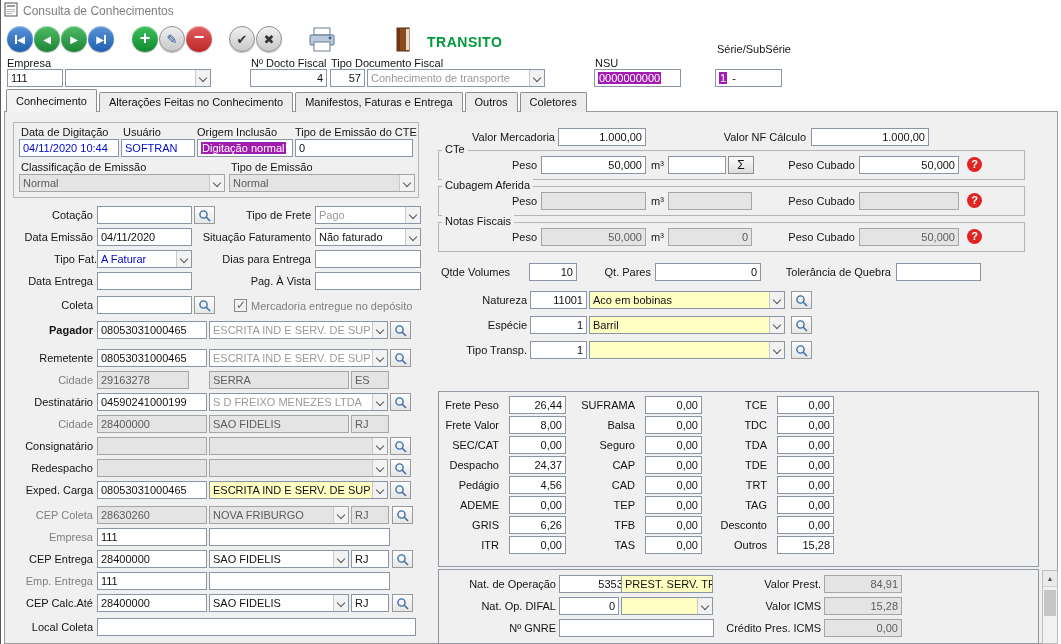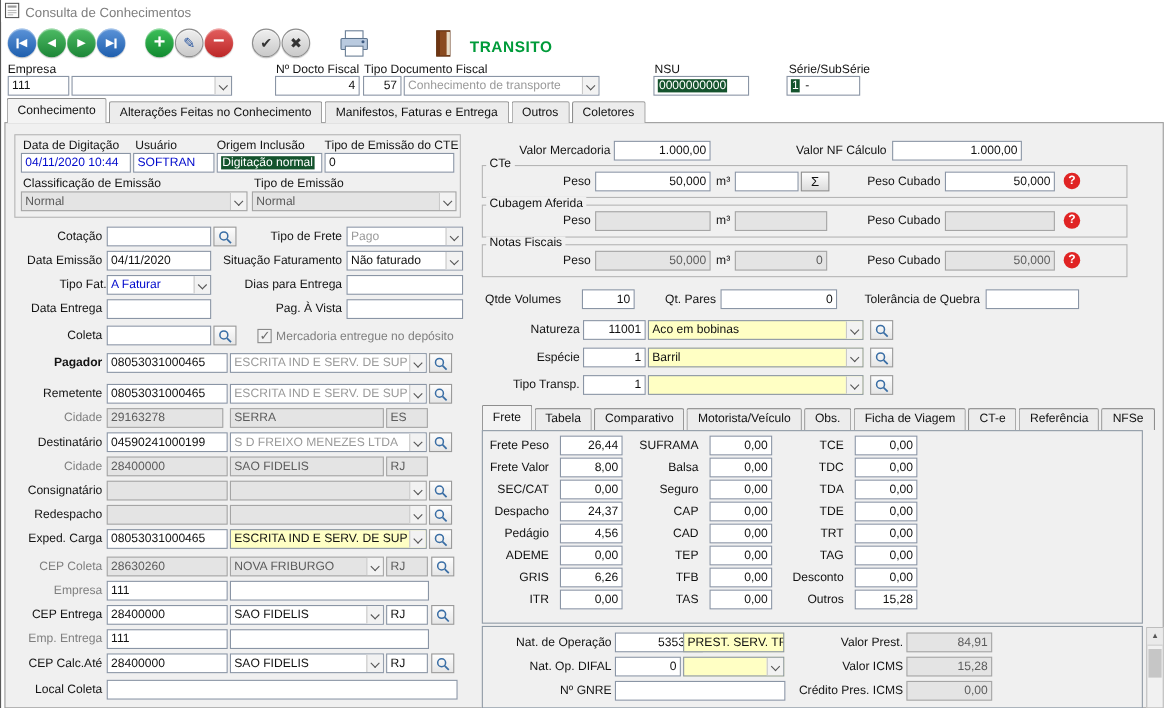--- a/index.html
+++ b/index.html
@@ -14,21 +14,21 @@
   .fld { position:absolute; height:18px; background:#fff; border:1px solid #8a95a5; padding:0 3px; line-height:16px; font-size:11px; white-space:nowrap; overflow:hidden; }
   .fld.num { text-align:right; }
   .fld.dis { background:#e4e4e4; color:#5c5c5c; border-color:#a5a5a5; }
   .fld.yellow { background:#ffffc4; }
   .fld.blue { color:#0009cc; }
   .fld.graytext { color:#9a9a9a; }
   .combo { padding-right:17px; }
   .cv { display:block; overflow:hidden; white-space:nowrap; }
   .dd { position:absolute; right:0; top:0; bottom:0; width:15px; background:#f2f2f2; border-left:1px solid #c9c9c9; }
   .dd::after { content:""; position:absolute; left:4px; top:5px; width:5px; height:5px; border-right:1.5px solid #555; border-bottom:1.5px solid #555; transform:rotate(45deg); }
-  .sel { background:#14532d; color:#fff; padding:0 1px; }
+  .sel { background:#a21caf; color:#fff; padding:0 1px; }
   .mag { position:absolute; width:21px; height:18px; background:linear-gradient(#fdfdfd,#e6e6e6); border:1px solid #9a9a9a; display:flex; align-items:center; justify-content:center; cursor:pointer; }
   .help { position:absolute; width:15px; height:15px; border-radius:50%; background:#e02424; color:#fff; font-weight:bold; font-size:11px; text-align:center; line-height:15px; }
   .cbtn { position:absolute; width:26px; height:26px; border-radius:50%; color:#fff; display:flex; align-items:center; justify-content:center; cursor:pointer; font-size:10px; box-shadow:inset 0 1px 1px rgba(255,255,255,.5), 0 1px 1px rgba(0,0,0,.25); }
   .cbtn .bar { width:2px; height:9px; background:#fff; }
   .cbtn.silver { background:linear-gradient(#efefef,#c9c9c9); color:#333; border:1px solid #8d8d8d; }
   .groupbox { position:absolute; border:1px solid #b5b5b5; }
   .gb-label { position:absolute; background:#f0f0f0; padding:0 3px; z-index:2; white-space:nowrap; }
   #tabs-main, #tabs-detail { position:absolute; display:flex; align-items:flex-end; }
   .tab { padding:3px 9px; height:20px; background:#ececec; border:1px solid #8e8e8e; border-bottom:none; border-radius:2px 2px 0 0; margin-right:2px; white-space:nowrap; cursor:pointer; }
   .tab.active { height:23px; background:#f3f3f3; padding-top:5px; position:relative; z-index:3; }
@@ -131,21 +131,21 @@
   <div class="lbl" style="left:330px;top:57px;">Tipo Documento Fiscal</div>
   <div class="fld num" style="left:329px;top:69px;width:35px;">57</div>
   <div class="fld combo graytext" style="left:366px;top:69px;width:178px;">
       <span class="cv">Conhecimento de transporte</span>
       <span class="dd"></span>
     </div>
 
   <div class="lbl" style="left:594px;top:57px;">NSU</div>
   <div class="fld" style="left:593px;top:69px;width:87px;"><span class="sel">0000000000</span></div>
 
-  <div class="lbl" style="left:716px;top:57px;">Série/SubSérie</div>
+  <div class="lbl" style="left:716px;top:43px;">Série/SubSérie</div>
   <div class="fld" style="left:714px;top:69px;width:67px;"><span class="sel">1</span><span style="margin-left:5px;">-</span></div>
 
   <div class="tabpage" style="left:3px;top:111px;width:1054px;height:533px;"></div>
   <div id="tabs-main" style="left:5px;top:89px;height:23px;">
       <div class="tab active">Conhecimento</div>
       <div class="tab">Alterações Feitas no Conhecimento</div>
       <div class="tab">Manifestos, Faturas e Entrega</div>
       <div class="tab">Outros</div>
       <div class="tab">Coletores</div>
     </div>
@@ -236,21 +236,21 @@
       <span class="dd"></span>
     </div>
   <div class="mag" style="left:389px;top:349px;">
       <svg width="13" height="13" viewBox="0 0 13 13">
         <circle cx="5.5" cy="5.5" r="3.6" fill="none" stroke="#3a6ea5" stroke-width="1.4"></circle>
         <line x1="8.3" y1="8.3" x2="12" y2="12" stroke="#3a6ea5" stroke-width="1.6"></line>
       </svg>
     </div>
 
   <div class="lbl r gray" style="left:2px;top:374px;width:90px;">Cidade</div>
-  <div class="fld dis" style="left:96px;top:371px;width:106px;">29163278</div>
+  <div class="fld dis" style="left:96px;top:371px;width:92px;">29163278</div>
   <div class="fld dis" style="left:208px;top:371px;width:140px;">SERRA</div>
   <div class="fld dis" style="left:350px;top:371px;width:38px;">ES</div>
 
   <div class="lbl r" style="left:2px;top:396px;width:90px;">Destinatário</div>
   <div class="fld" style="left:96px;top:393px;width:110px;">04590241000199</div>
   <div class="fld combo graytext" style="left:208px;top:393px;width:179px;">
       <span class="cv">S D FREIXO MENEZES LTDA</span>
       <span class="dd"></span>
     </div>
   <div class="mag" style="left:389px;top:393px;">
@@ -431,31 +431,20 @@
   <div class="fld combo yellow" style="left:588px;top:341px;width:196px;">
       <span class="dd"></span>
     </div>
   <div class="mag" style="left:790px;top:341px;">
       <svg width="13" height="13" viewBox="0 0 13 13">
         <circle cx="5.5" cy="5.5" r="3.6" fill="none" stroke="#3a6ea5" stroke-width="1.4"></circle>
         <line x1="8.3" y1="8.3" x2="12" y2="12" stroke="#3a6ea5" stroke-width="1.6"></line>
       </svg>
     </div>
 
-  <div id="tabs-detail" style="left:437px;top:369px;height:22px;">
-      <div class="tab active">Frete</div>
-      <div class="tab">Tabela</div>
-      <div class="tab">Comparativo</div>
-      <div class="tab">Motorista/Veículo</div>
-      <div class="tab">Obs.</div>
-      <div class="tab">Ficha de Viagem</div>
-      <div class="tab">CT-e</div>
-      <div class="tab">Referência</div>
-      <div class="tab">NFSe</div>
-    </div>
   <div class="abs" style="left:437px;top:391px;width:601px;height:176px;border:1px solid #8f9aa5;background:#f0f0f0;"></div>
   <div class="frete-col" id="frete-col-0" style="left:442px;top:396px;">
       <div class="frete-row">
         <span class="flabel">Frete Peso</span>
         <span class="fval">26,44</span>
       </div>
       <div class="frete-row">
         <span class="flabel">Frete Valor</span>
         <span class="fval">8,00</span>
       </div>

